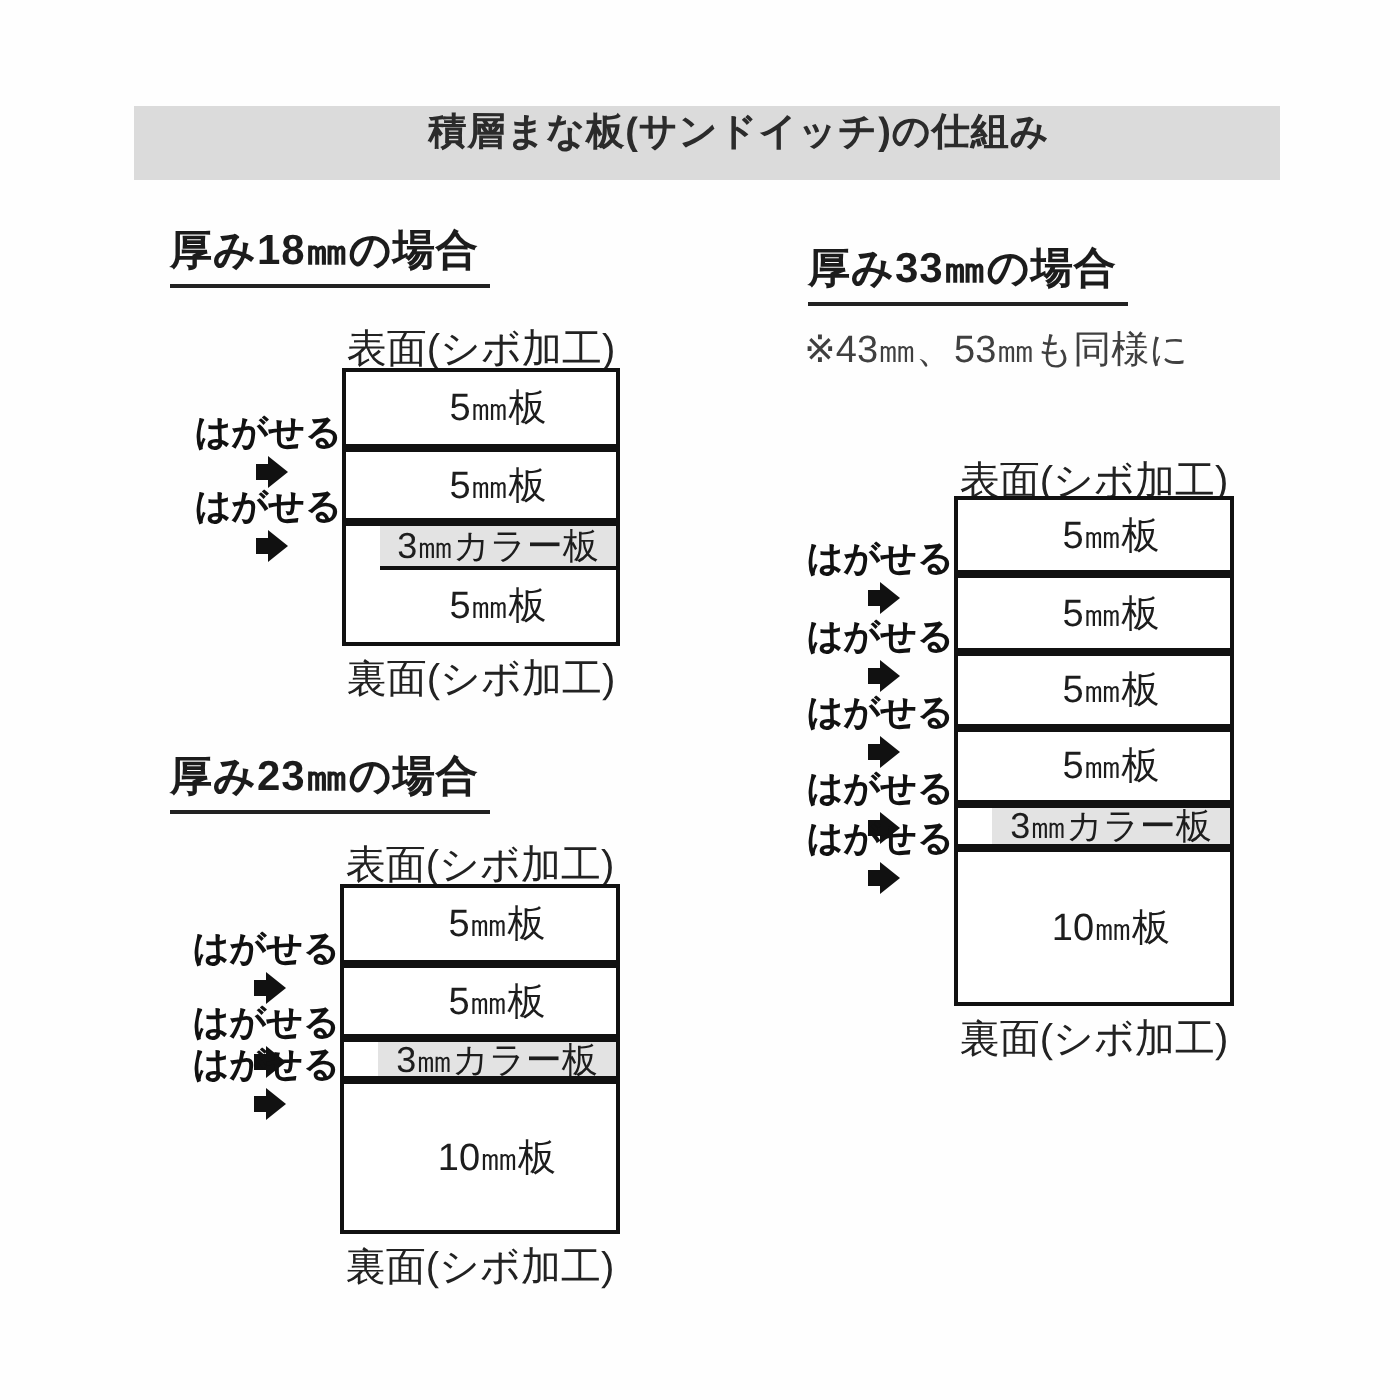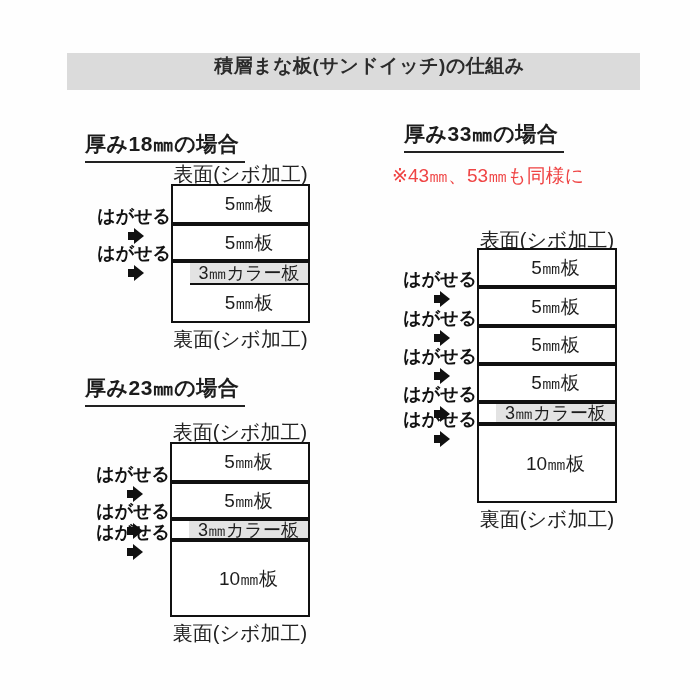--- a/index.html
+++ b/index.html
@@ -6,21 +6,21 @@
   body{font-family:"Liberation Sans","DejaVu Sans",sans-serif;color:#222;}
   #page{position:relative;width:700px;height:700px;background:#fefefe;overflow:hidden;}
 
   .title-bar{position:absolute;left:67px;top:53px;width:573px;height:37px;
     background:#dbdbdb;display:flex;justify-content:center;}
   .title-text{font-size:19px;font-weight:bold;color:#2b2b2b;margin-left:32px;letter-spacing:.5px;}
 
   .heading{position:absolute;display:inline-block;font-size:21px;font-weight:bold;color:#1c1c1c;
     border-bottom:2px solid #222;padding:0 6px 3px 0;letter-spacing:.5px;white-space:nowrap;}
 
-  .note{position:absolute;font-size:19px;color:#ef4444;line-height:1.45;white-space:nowrap;}
+  .note{position:absolute;font-size:19px;color:#404040;line-height:1.45;white-space:nowrap;margin-left:10px;}
   .note .line2{padding-left:21px;}
 
   .face-label{position:absolute;font-size:20px;color:#222;text-align:center;white-space:nowrap;}
 
   .lbox{position:absolute;box-sizing:border-box;border:2px solid #111;background:#fff;
     display:flex;flex-direction:column;}
   .layer{display:flex;align-items:center;justify-content:center;font-size:19px;color:#1d1d1d;
     flex:0 0 auto;box-sizing:border-box;white-space:nowrap;margin-left:17px;}
   .layer.grow{flex:1 1 auto;}
   .sep{height:4px;background:#111;flex:0 0 auto;}
@@ -36,21 +36,21 @@
 </style>
 </head>
 <body>
 
 <div id="page">
 
   <div class="title-bar">
     <span class="title-text">積層まな板(サンドイッチ)の仕組み</span>
   </div>
 
-  <div class="heading" style="left:85px;top:130px;">厚み18㎜の場合</div>
+  <div class="heading" style="left:85px;top:111px;">厚み18㎜の場合</div>
 
   <div class="face-label" style="left:171px;top:161px;width:139px;">表面(シボ加工)</div>
 
   <div class="lbox" style="left:171px;top:184px;width:139px;height:139px;">
     <div class="layer" style="height:36px;">5㎜板</div>
     <div class="sep"></div>
     <div class="layer" style="height:33px;">5㎜板</div>
     <div class="sep"></div>
     <div class="layer color-layer thin-bottom" style="height:22px;">3㎜カラー板</div>
     <div class="layer grow">5㎜板</div>

